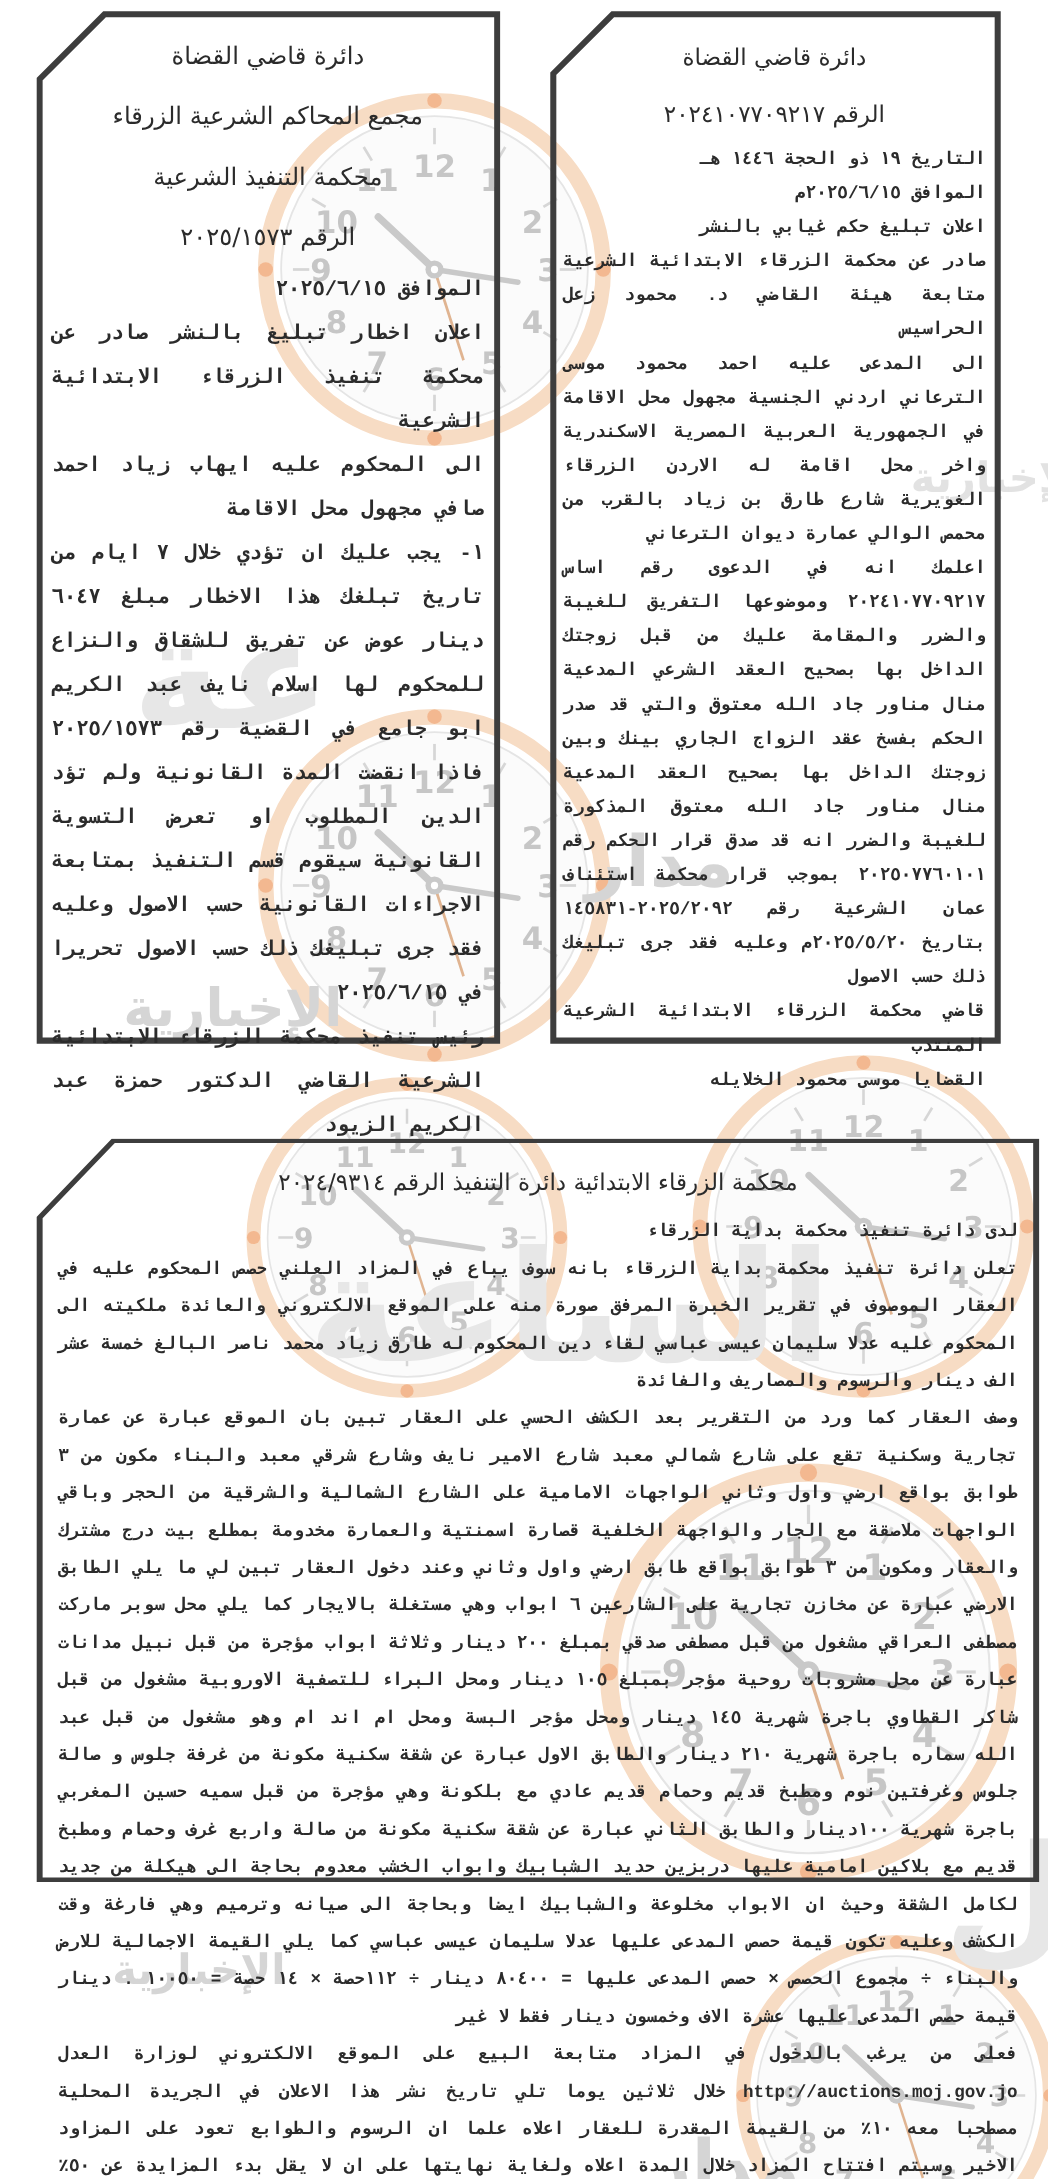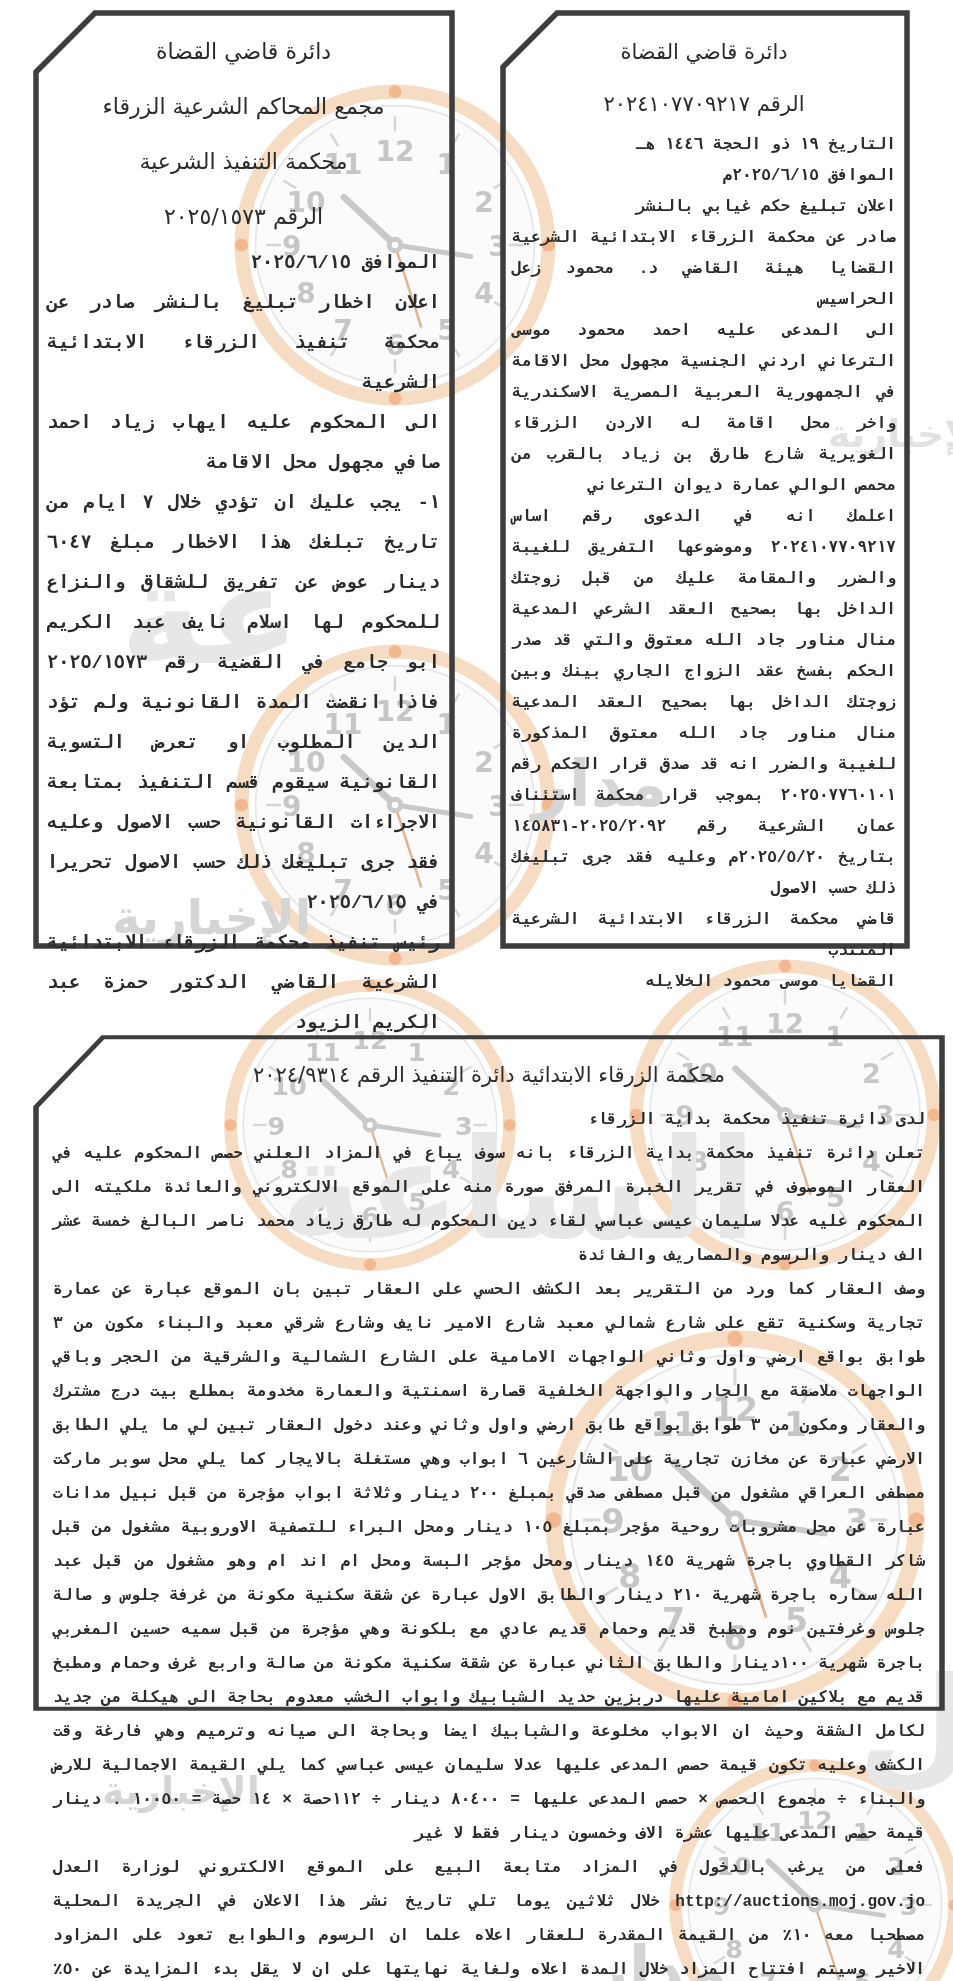--- a/index.html
+++ b/index.html
@@ -153,21 +153,21 @@
     </svg>
     <div class="content">
       <div class="title">
           <div class="title-line">دائرة قاضي القضاة</div>
           <div class="title-line">الرقم ٢٠٢٤١٠٧٧٠٩٢١٧</div>
         </div>
       <div class="body">
           <p>التاريخ ١٩ ذو الحجة ١٤٤٦ هـ</p>
           <p>الموافق ٢٠٢٥/٦/١٥م</p>
           <p>اعلان تبليغ حكم غيابي بالنشر</p>
-          <p>صادر عن محكمة الزرقاء الابتدائية الشرعية القضايا هيئة القاضي د. محمود زعل الحراسيس</p>
+          <p>صادر عن محكمة الزرقاء الابتدائية الشرعية متابعة هيئة القاضي د. محمود زعل الحراسيس</p>
           <p>الى المدعى عليه احمد محمود موسى الترعاني اردني الجنسية مجهول محل الاقامة في الجمهورية العربية المصرية الاسكندرية واخر محل اقامة له الاردن الزرقاء الغويرية شارع طارق بن زياد بالقرب من محمص الوالي عمارة ديوان الترعاني</p>
           <p>اعلمك انه في الدعوى رقم اساس ٢٠٢٤١٠٧٧٠٩٢١٧ وموضوعها التفريق للغيبة والضرر والمقامة عليك من قبل زوجتك الداخل بها بصحيح العقد الشرعي المدعية منال مناور جاد الله معتوق والتي قد صدر الحكم بفسخ عقد الزواج الجاري بينك وبين زوجتك الداخل بها بصحيح العقد المدعية منال مناور جاد الله معتوق المذكورة للغيبة والضرر انه قد صدق قرار الحكم رقم ٢٠٢٥٠٧٧٦٠١٠١ بموجب قرار محكمة استئناف عمان الشرعية رقم ٢٠٢٥/٢٠٩٢-١٤٥٨٣١ بتاريخ ٢٠٢٥/٥/٢٠م وعليه فقد جرى تبليغك ذلك حسب الاصول</p>
           <p>قاضي محكمة الزرقاء الابتدائية الشرعية المنتدب</p>
           <p>القضايا موسى محمود الخلايله</p>
         </div>
     </div>
   </section>
 
   <section class="notice n-bottom" style="left:33px;top:1035px;width:912px;height:676px">
     <svg class="frame" viewBox="0 0 912 940" preserveAspectRatio="none">

